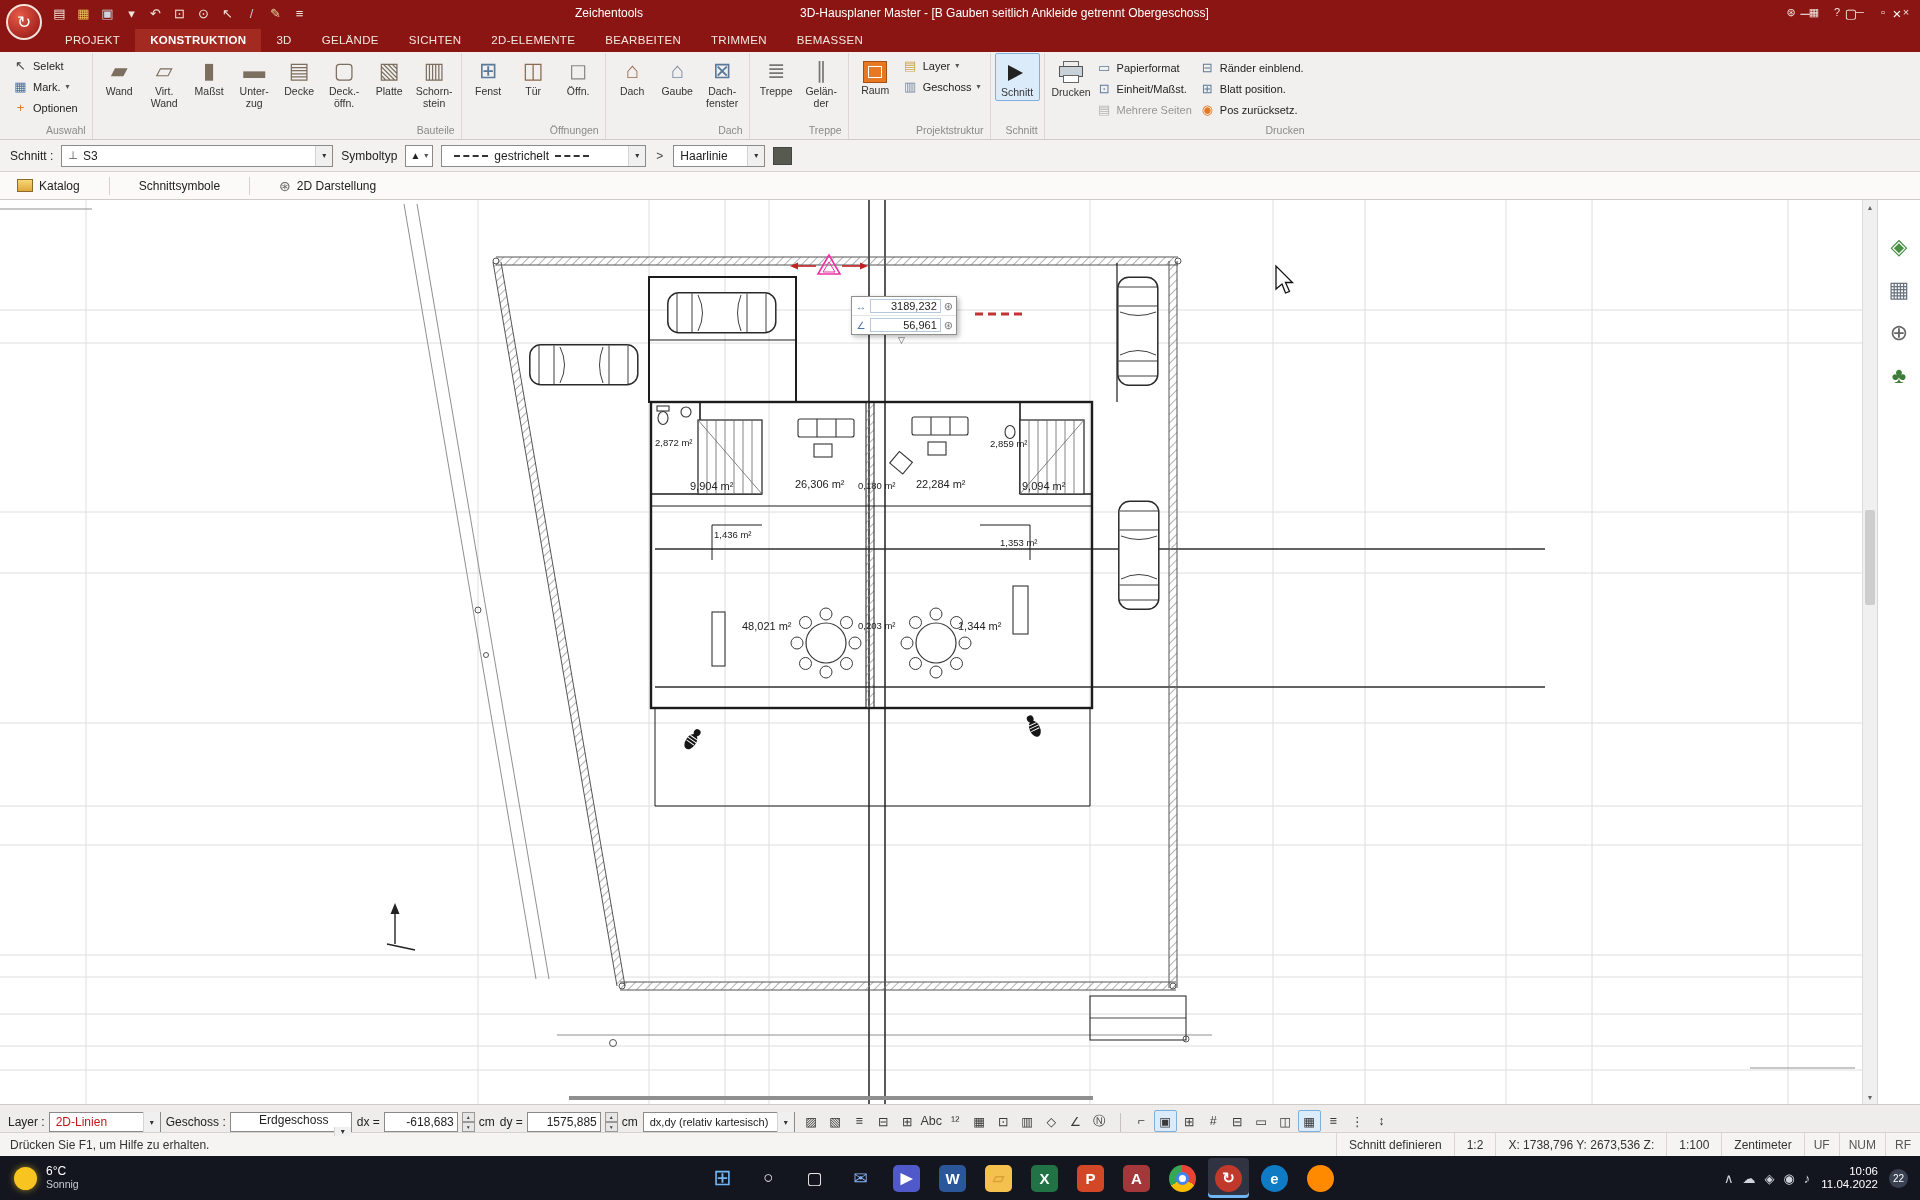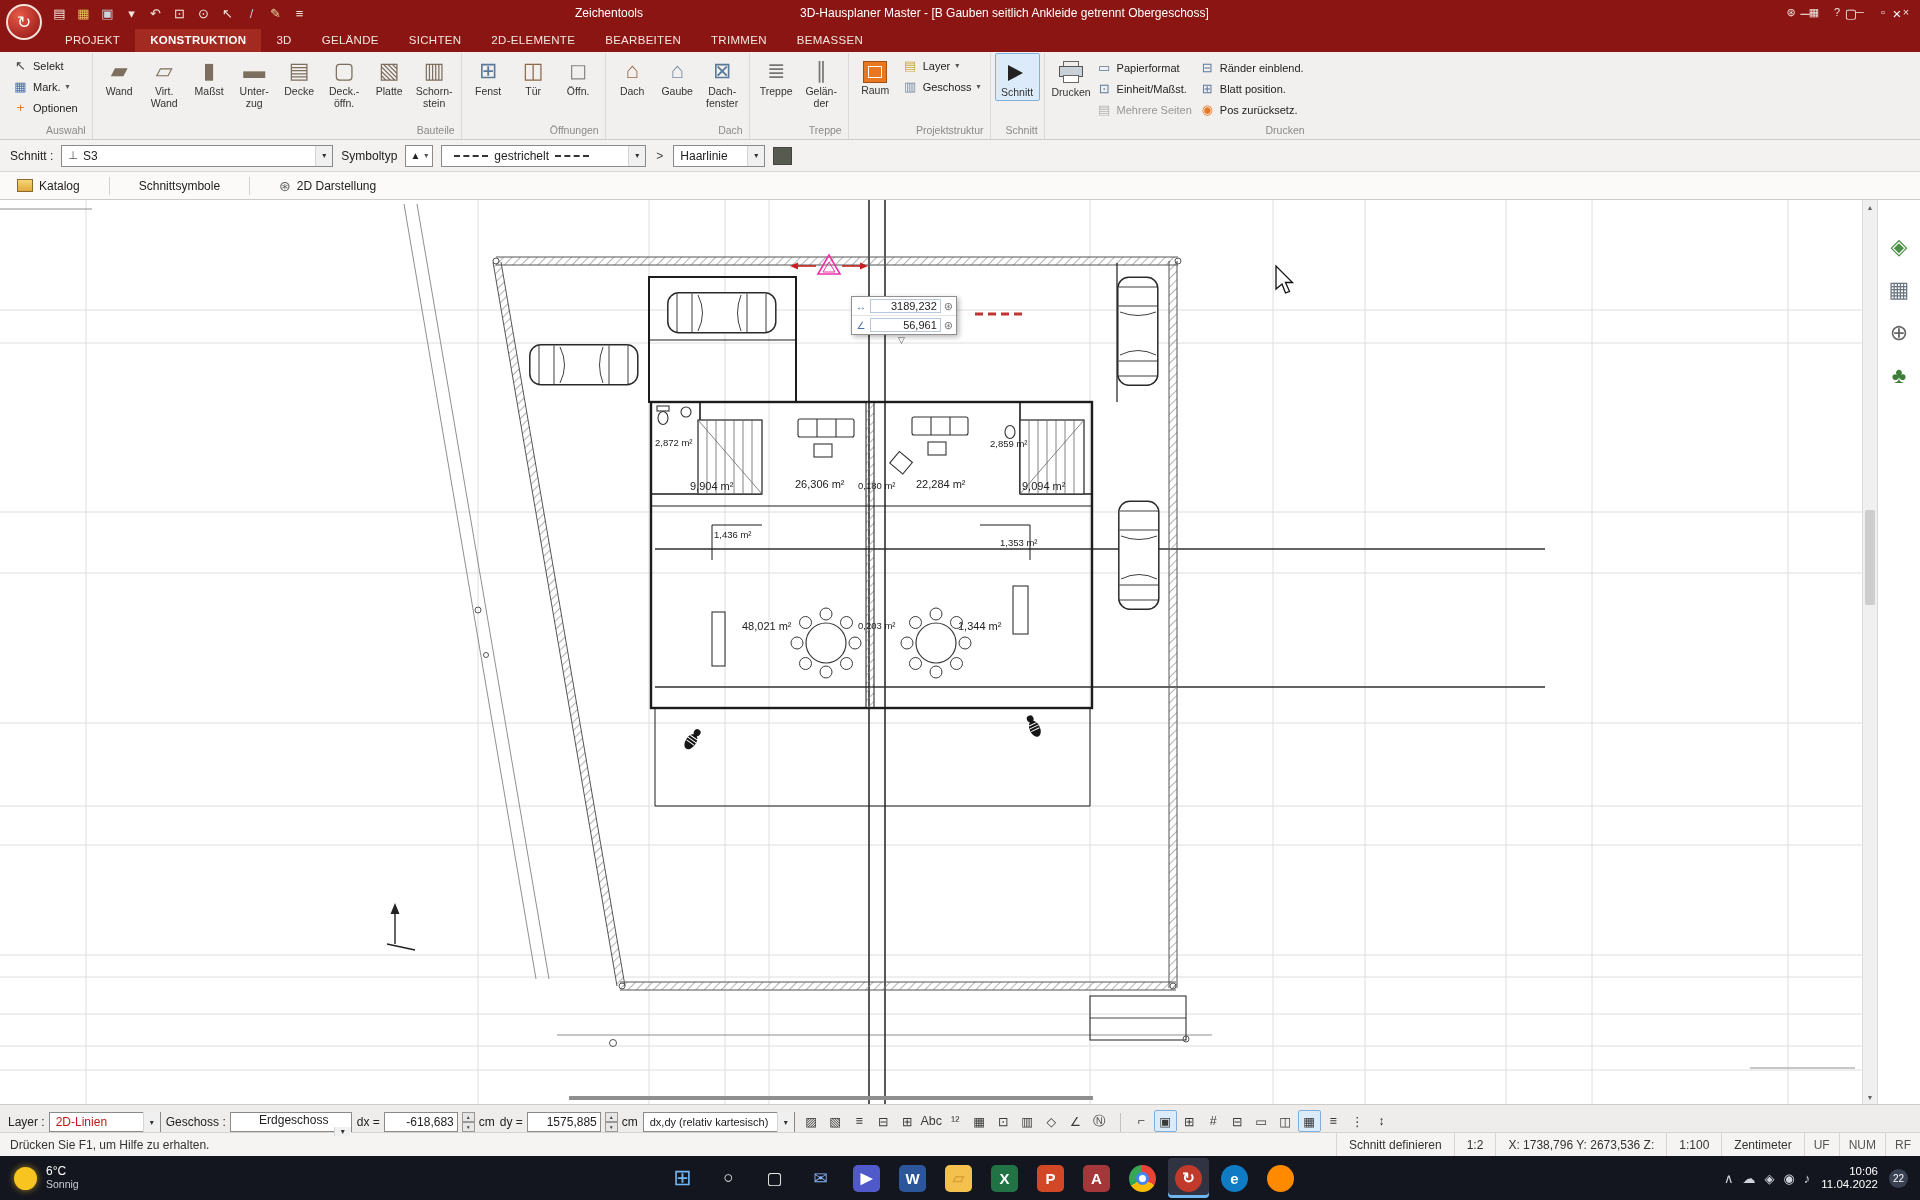--- a/index.html
+++ b/index.html
@@ -108,21 +108,21 @@
   .tbtn.active{border-color:#7fb0dc;background:#dcebfa;}
   .vsep{width:1px;height:19px;background:#c6c3bf;margin:0 4px;}
 
   .statusbar{height:24px;background:#f5f4f3;border-top:1px solid #d5d2cf;display:flex;align-items:center;font-size:12px;color:#333;}
   .shint{flex:1;padding-left:10px;}
   .sseg{padding:0 12px;border-left:1px solid #d8d5d2;height:100%;display:flex;align-items:center;white-space:nowrap;}
   .sflags{display:flex;height:100%;}
   .sflag{padding:0 9px;color:#555;}
 
   
-  .taskbar{height:44px;background:#14161f;display:flex;align-items:center;color:#fff;}
+  .taskbar{height:44px;background:#14161f;display:flex;align-items:center;color:#fff;gap:40px;}
   .weather{display:flex;align-items:center;gap:9px;padding:0 14px;width:170px;}
   .sun{width:23px;height:23px;border-radius:50%;background:#f8c520;box-shadow:0 0 7px rgba(248,197,32,.6);}
   .wcol{display:flex;flex-direction:column;line-height:13px;}
   .wtemp{font-size:12px;} .wdesc{font-size:10.5px;color:#c9cdd8;}
   .tbapps{display:flex;align-items:center;gap:5px;margin-left:492px;}
   .tba{width:41px;height:40px;display:flex;align-items:center;justify-content:center;border-radius:4px;}
   .tba.active{background:#2f3342;box-shadow:inset 0 -3px 0 #6fb6f2;}
   .tbic{width:27px;height:27px;display:flex;align-items:center;justify-content:center;font-size:17px;border-radius:5px;color:#e8e8e8;}
   .glyphbig{font-size:22px !important;}
   .appsq{font-weight:bold;font-size:15px;}

